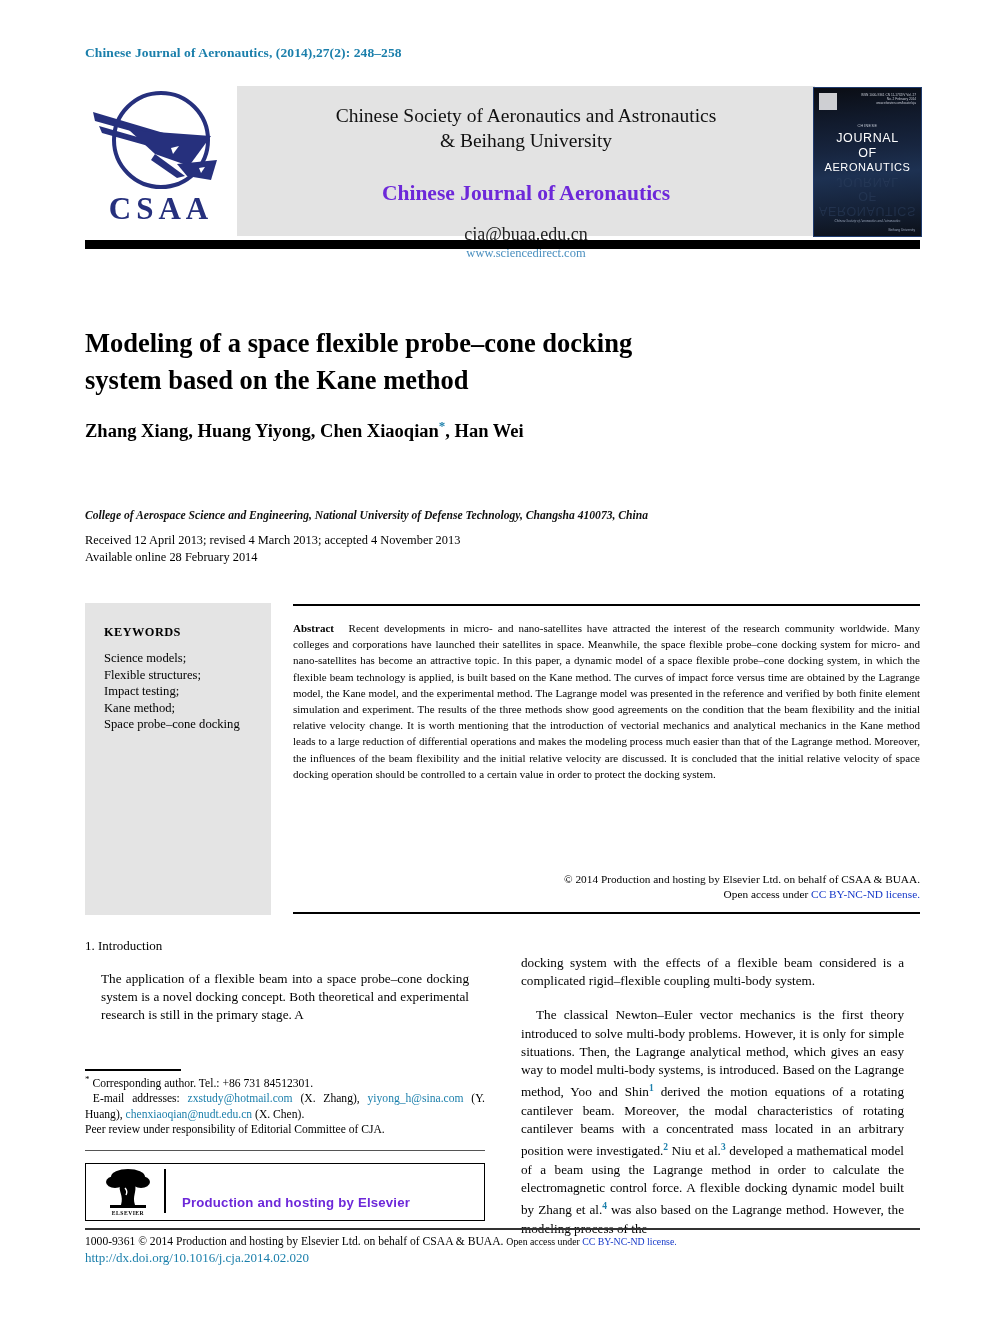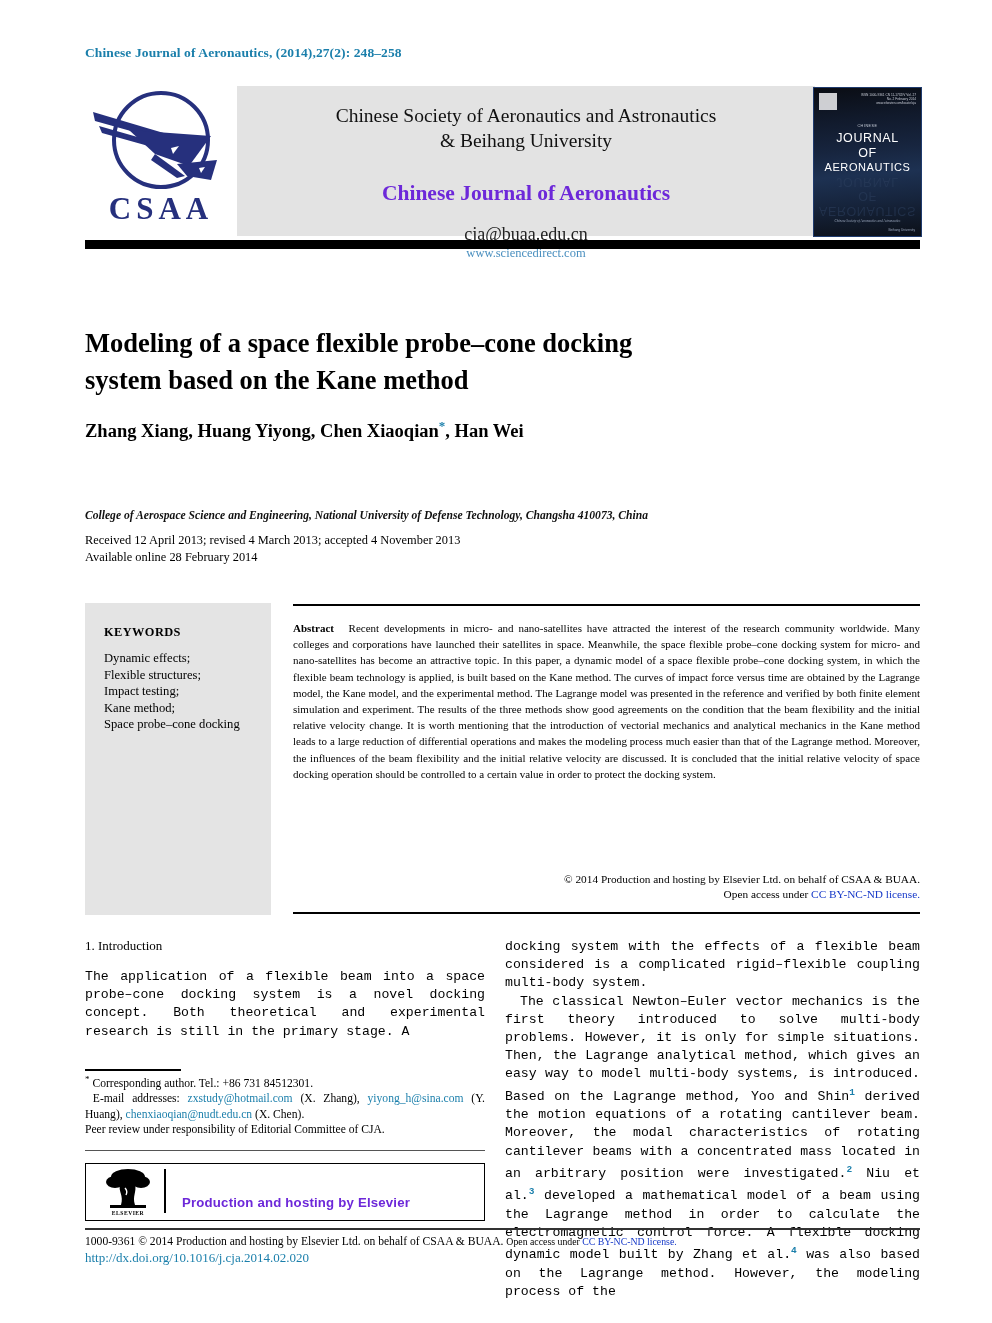--- a/index.html
+++ b/index.html
@@ -168,23 +168,23 @@
     position:absolute;left:0;top:938px;width:400px;
   }
   .col-r{
     position:absolute;left:420px;top:938px;width:415px;
   }
   .sechead{
     font-family:"Liberation Serif", serif;
     font-weight:normal;font-size:13px;margin:0 0 14px 0;
   }
   .body-p{
-    font-family:Liberation Mono, monospace;
+    font-family:Liberation Serif, serif;
     font-size:13.2px;line-height:18.2px;text-align:justify;color:#000;
-    margin:0;
+    margin:16px;
   }
   .body-p + .body-p{text-indent:15px;}
   sup.ref{color:#1b7fab;font-size:9.5px;font-weight:bold;}
 
   
   .fn-rule{
     position:absolute;left:0;top:1069px;width:96px;height:1.6px;background:#000;
   }
   .footnotes{
     position:absolute;left:0;top:1072px;width:400px;
@@ -300,21 +300,21 @@
   <div class="affil">College of Aerospace Science and Engineering, National University of Defense Technology, Changsha 410073, China</div>
 
   <div class="dates">
     <div>Received 12 April 2013; revised 4 March 2013; accepted 4 November 2013</div>
     <div>Available online 28 February 2014</div>
   </div>
 
   <div class="kwbox">
     <div class="kwhead">KEYWORDS</div>
     <div class="kwlist">
-      <div>Dynamic effects;</div>
+      <div>Science models;</div>
       <div>Flexible structures;</div>
       <div>Impact testing;</div>
       <div>Kane method;</div>
       <div>Space probe–cone docking</div>
     </div>
   </div>
 
   <div class="abs-rule-top"></div>
   <div class="abstract">
     <b>Abstract</b>&nbsp;&nbsp;&nbsp;<span>Recent developments in micro- and nano-satellites have attracted the interest of the research community worldwide. Many colleges and corporations have launched their satellites in space. Meanwhile, the space flexible probe–cone docking system for micro- and nano-satellites has become an attractive topic. In this paper, a dynamic model of a space flexible probe–cone docking system, in which the flexible beam technology is applied, is built based on the Kane method. The curves of impact force versus time are obtained by the Lagrange model, the Kane model, and the experimental method. The Lagrange model was presented in the reference and verified by both finite element simulation and experiment. The results of the three methods show good agreements on the condition that the beam flexibility and the initial relative velocity change. It is worth mentioning that the introduction of vectorial mechanics and analytical mechanics in the Kane method leads to a large reduction of differential operations and makes the modeling process much easier than that of the Lagrange method. Moreover, the influences of the beam flexibility and the initial relative velocity are discussed. It is concluded that the initial relative velocity of space docking operation should be controlled to a certain value in order to protect the docking system.</span>

